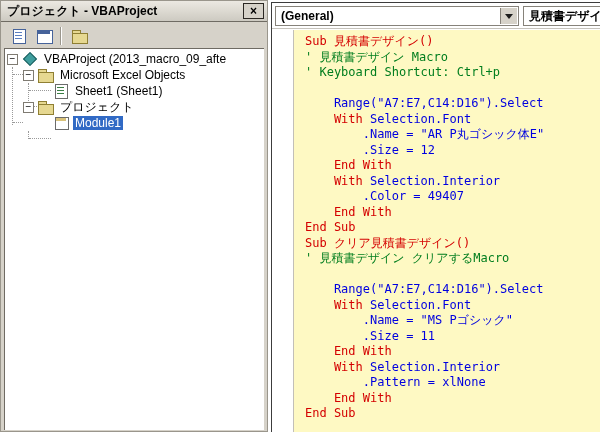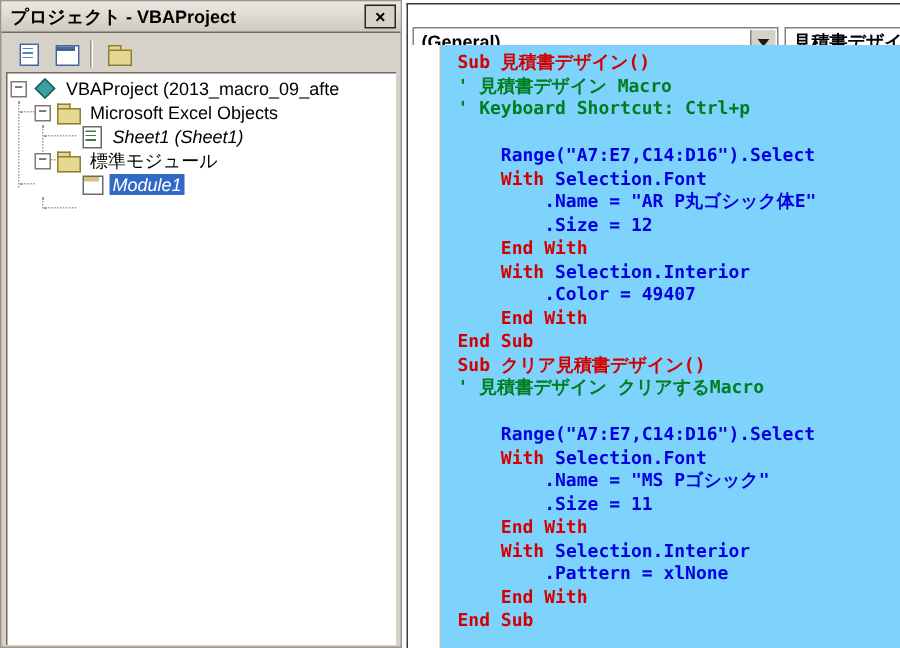--- a/index.html
+++ b/index.html
@@ -33,21 +33,21 @@
   .ic-folder::before { content:""; position:absolute; left:1px; top:1px; width:7px; height:4px;
     background:#e6d891; border:1px solid #8f7f33; border-bottom:none; }
   .ic-folder::after { content:""; position:absolute; left:1px; top:4px; width:14px; height:9px;
     background:#e6d891; border:1px solid #8f7f33; }
 
   .tree-area { position:absolute; left:3px; right:3px; top:47px; bottom:1px;
     background:#fff; border-top:1px solid #6f6b63; border-left:1px solid #6f6b63;
     overflow:hidden; font-size:12px; }
   .tree-rows { position:absolute; inset:0; padding-top:2px; }
   .tree-row { position:relative; height:16px; display:flex; align-items:center; white-space:nowrap; }
-  .lvl0 { padding-left:2px; } .lvl1 { padding-left:18px; } .lvl2 { padding-left:48px;font-style:italic; }
+  .lvl0 { padding-left:2px; } .lvl1 { padding-left:18px; } .lvl2 { padding-left:48px; }
   .expander { flex:none; width:11px; height:11px; border:1px solid #7f7b72; background:#fff;
     margin-right:4px; display:inline-flex; align-items:center; justify-content:center;
     font-size:10px; line-height:1; color:#000; }
   .tlabel { padding:0 2px; color:#000; }
   .tlabel.bold { font-weight:normal; }
   .selected .tlabel { background:var(--selection_bg,#316ac5); color:var(--selection_text,#fff); }
   .guide { position:absolute; width:0; border-left:1px dotted #9a9a9a; }
   .stub  { position:absolute; height:0; border-top:1px dotted #9a9a9a; }
 
   .ticon { flex:none; position:relative; width:16px; height:14px; margin-right:4px; }
@@ -66,32 +66,32 @@
   .ticon.workbook::after { content:""; position:absolute; left:4px; top:3px; width:7px; height:8px;
     background:repeating-linear-gradient(#4668a8 0 1px, transparent 1px 3px); }
   .ticon.module::before { content:""; position:absolute; left:2px; top:1px; width:12px; height:11px;
     background:#fff; border:1px solid #6b6b6b; }
   .ticon.module::after { content:""; position:absolute; left:3px; top:2px; width:10px; height:3px; background:#d9c27a; }
 
   
   .code-pane { position:absolute; left:271px; top:2px; width:329px; height:430px;
     background:#fff; border-left:1px solid #3c3c3c; border-top:1px solid #3c3c3c; overflow:hidden; }
   .combo-row { position:absolute; left:0; top:0; right:0; height:26px; background:#fff;
-    border-bottom:1px solid #c6c3bc;margin-top:12px; }
+    border-bottom:1px solid #c6c3bc; }
   .combo { position:absolute; top:3px; height:20px; background:#fff; border:1px solid #86827a;
     font-size:12px; font-weight:bold; color:#000; display:flex; align-items:center; overflow:hidden; }
   .combo-object { left:3px; width:244px; }
   .combo-proc { left:251px; width:200px; }
   .combo .txt { padding-left:5px; white-space:nowrap; }
   .combo-arrow { position:absolute; right:1px; top:1px; bottom:1px; width:17px; background:#d6d2c9;
     border-left:1px solid #86827a; display:flex; align-items:center; justify-content:center; }
   .combo-arrow::after { content:""; border-left:4px solid transparent; border-right:4px solid transparent;
     border-top:5px solid #1c1c1c; }
 
-  .code-area { position:absolute; left:0; top:27px; right:0; bottom:0; background:#7dd3fc;font-weight:bold; }
+  .code-area { position:absolute; left:0; top:27px; right:0; bottom:0; background:#fef9c3; }
   .margin-bar { position:absolute; left:0; top:0; bottom:0; width:22px; background:#fff;
     border-right:1px solid #c2bfb8; }
   .code-text { position:absolute; left:23px; top:4px; right:0; bottom:0; padding-left:10px;
     font-family:"DejaVu Sans Mono","Liberation Mono",monospace; font-size:12px;
     line-height:15.5px; white-space:pre; overflow:hidden; }
   .code-line { min-height:15.5px; }
   .kw { color:var(--keyword,#d40000); }
   .id { color:var(--normal_code,#0000e0); }
   .cm { color:var(--comment,#007d1e);text-align:right; }
 </style>
@@ -139,21 +139,21 @@
             <span class="ticon folder"></span>
             <span class="tlabel">Microsoft Excel Objects</span>
           </div>
           <div class="tree-row lvl2">
             <span class="ticon sheet"></span>
             <span class="tlabel">Sheet1 (Sheet1)</span>
           </div>
           <div class="tree-row lvl1">
             <span class="expander">−</span>
             <span class="ticon folder"></span>
-            <span class="tlabel">標準モジュール</span>
+            <span class="tlabel">プロジェクト</span>
           </div>
           <div class="tree-row lvl2 selected">
             <span class="ticon module"></span>
             <span class="tlabel">Module1</span>
           </div>
         </div>
     </div>
   </section>
 
   <section class="code-pane">

